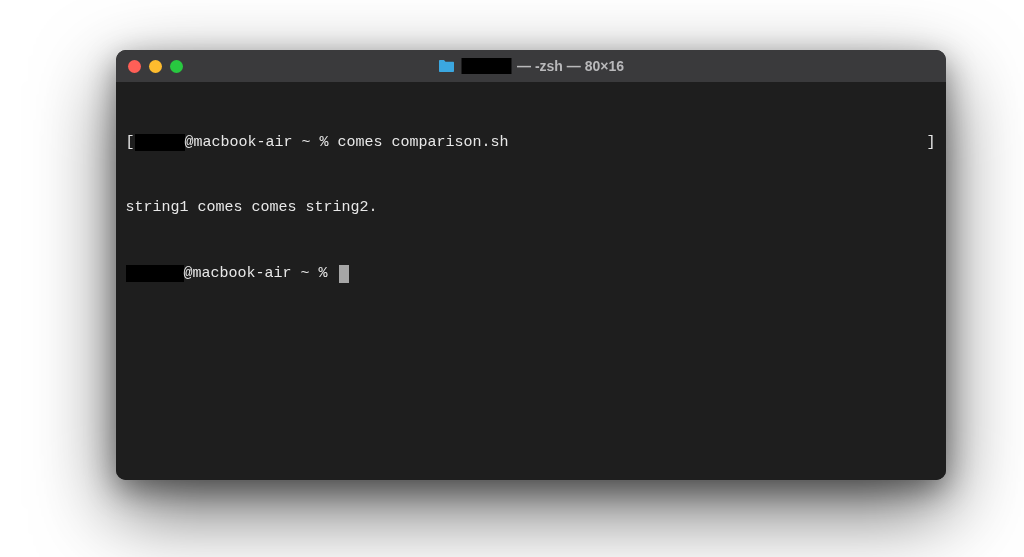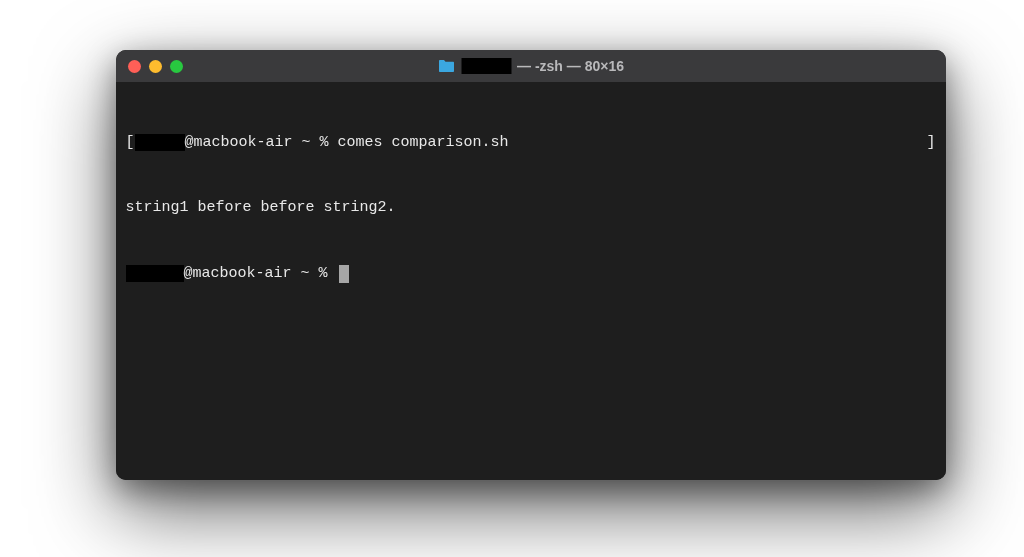--- a/index.html
+++ b/index.html
@@ -128,21 +128,21 @@
   <div class="terminal-body">
     <div class="line">
       <span>[</span>
       <span class="redact redact-a"></span>
       <span>@macbook-air ~ % </span>
       <span>comes comparison.sh</span>
       <span style="flex:1"></span>
       <span>]</span>
     </div>
     <div class="line">
-      <span>string1 before before string2.</span>
+      <span>string1 comes comes string2.</span>
     </div>
     <div class="line">
       <span class="redact redact-b"></span>
       <span>@macbook-air ~ % </span>
       <span class="cursor-block"></span>
     </div>
   </div>
 </div>
 
 </body></html>

